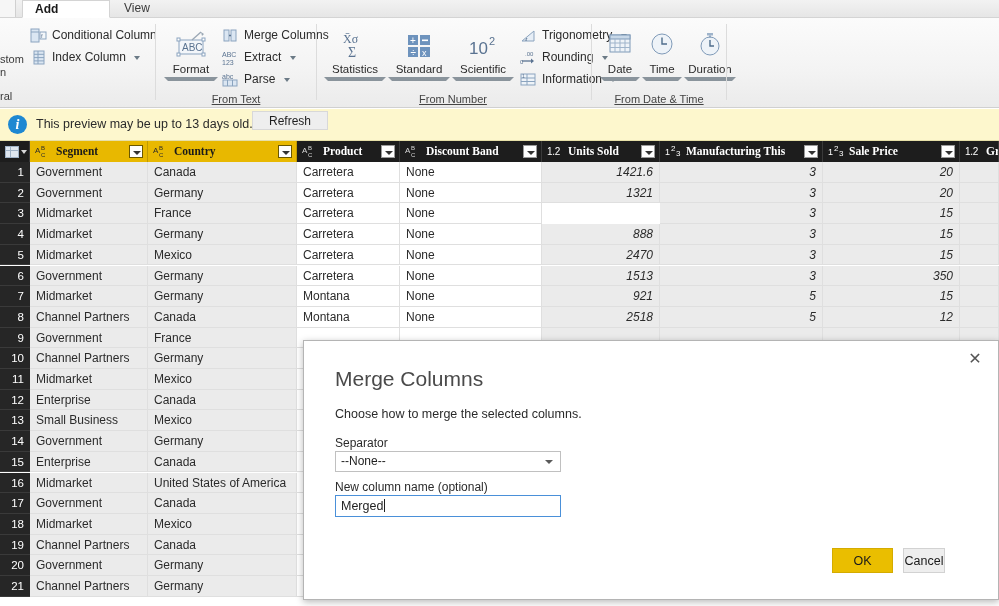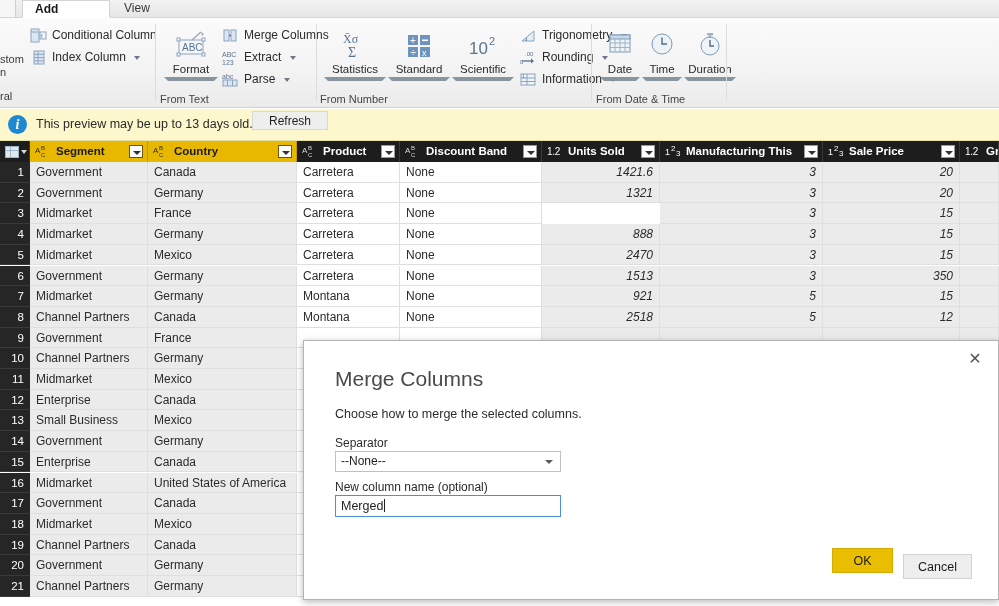--- a/index.html
+++ b/index.html
@@ -33,21 +33,21 @@
     border-top: 1px solid #d4d4d4; border-bottom: 1px solid #ffffff;
   }
   .ribbon-body {
     position: absolute; left: 0; top: 18px; width: 999px; height: 90px;
     background: linear-gradient(#fbfbfb 0%, #f3f3f3 60%, #ebebeb 100%);
     border-bottom: 1px solid #d0d0d0;
   }
   .rgroup { position: absolute; top: 0; height: 90px; }
   .rgroup .glabel {
     position: absolute; bottom: 3px; left: 0; width: 100%;
-    font-size: 11px; color: #444;
+    text-align: center; font-size: 11px; color: #444; text-decoration: underline;
   }
   .rsep {
     position: absolute; top: 6px; width: 1px; height: 76px;
     background: #dcdcdc;
   }
 
   
   .clip-txt { position: absolute; font-size: 11px; color: #3a3a3a; white-space: nowrap; }
 
   
@@ -107,21 +107,21 @@
     position: absolute; top: 0; height: 21px; color: #ffffff;
     font-size: 11.5px; font-weight: bold; line-height: 21px; white-space: nowrap;
     border-right: 1px solid #3a3a3a; overflow: hidden;
   }
   .th.sel { background: #e8b800; color: #1a1a1a; border-right: 1px solid #c09a00; }
   .th .tico {
     position: absolute; left: 5px; top: 3px; font-size: 9px;
     font-weight: normal; letter-spacing: -0.3px; color: #cfcfcf;
   }
   .th.sel .tico { color: #2b2b2b; }
-  .th .tlabel { position: absolute; left: 26px; top: 0; line-height: 21px; }
+  .th .tlabel { position: absolute; left: 26px; top: 0; line-height: 21px; font-family: Liberation Serif, serif; }
   .filt {
     position: absolute; right: 4px; top: 4px; width: 14px; height: 13px;
     background: #fefefe; border: 1px solid #9a9a9a;
   }
   .filt::after {
     content:''; position: absolute; left: 3px; top: 5px;
     border-left: 4px solid transparent; border-right: 4px solid transparent;
     border-top: 4px solid #333;
   }
   .th.sel .filt { border: 1px solid #6a5800; }
@@ -768,18 +768,18 @@
     </div>
 
     <div class="fld-label" style="top:139px;">New column name (optional)</div>
     <div class="tb" style="top:154px;">
       <span>Merged</span><span class="caret-txt"></span>
     </div>
 
     <div class="dlg-btn primary" style="left:528px; top:207px; width:61px;">
       <span>OK</span>
     </div>
-    <div class="dlg-btn secondary" style="left:599px; top:213px; width:69px;">
+    <div class="dlg-btn secondary" style="left:599px; top:207px; width:42px;">
       <span>Cancel</span>
     </div>
   </div>
 
 </div>
 
 </body></html>

